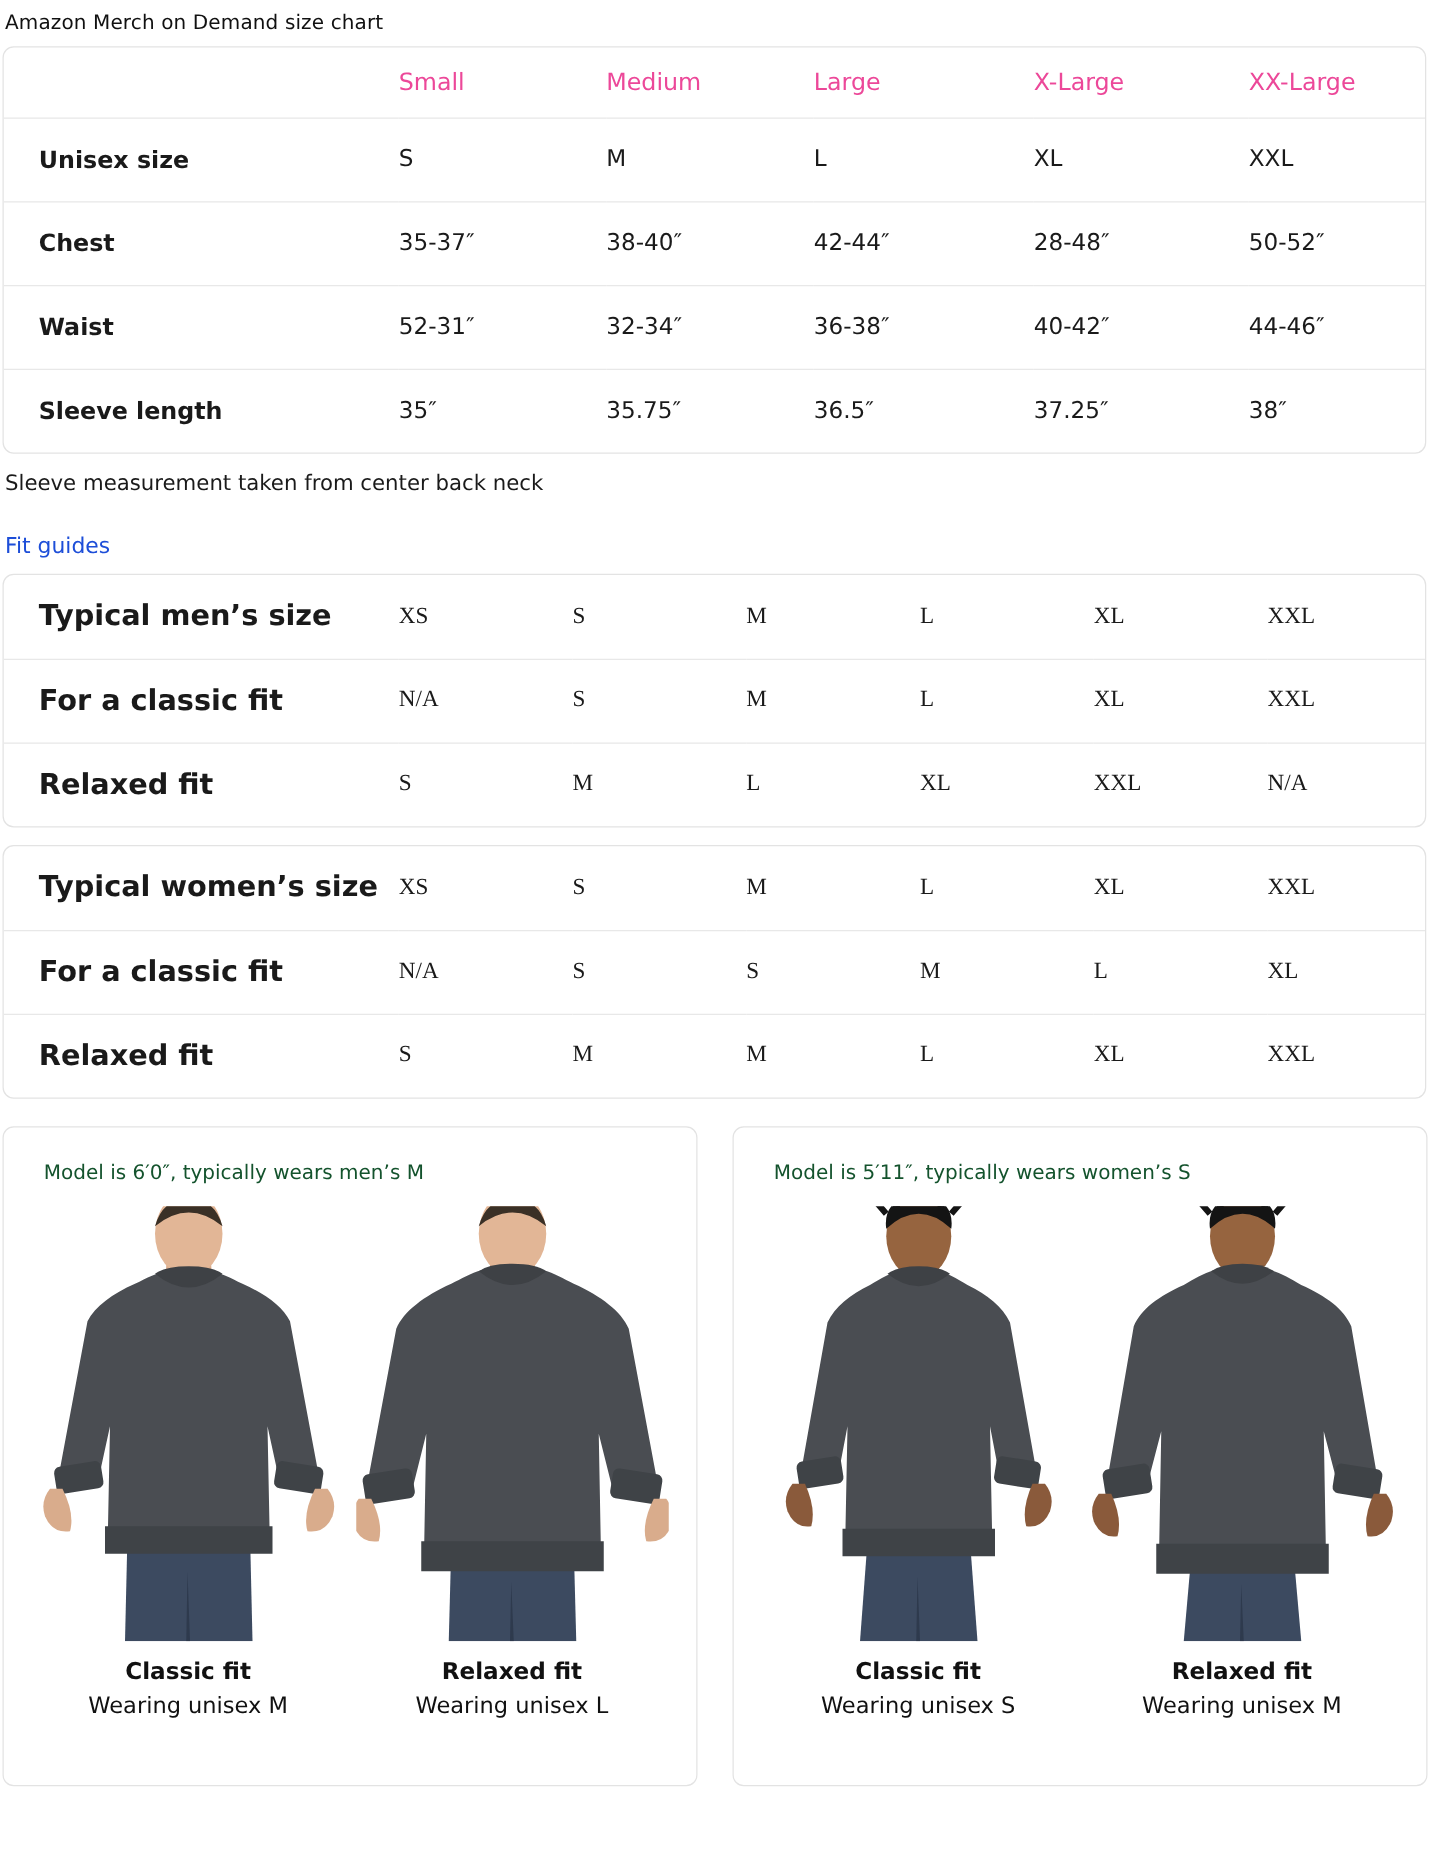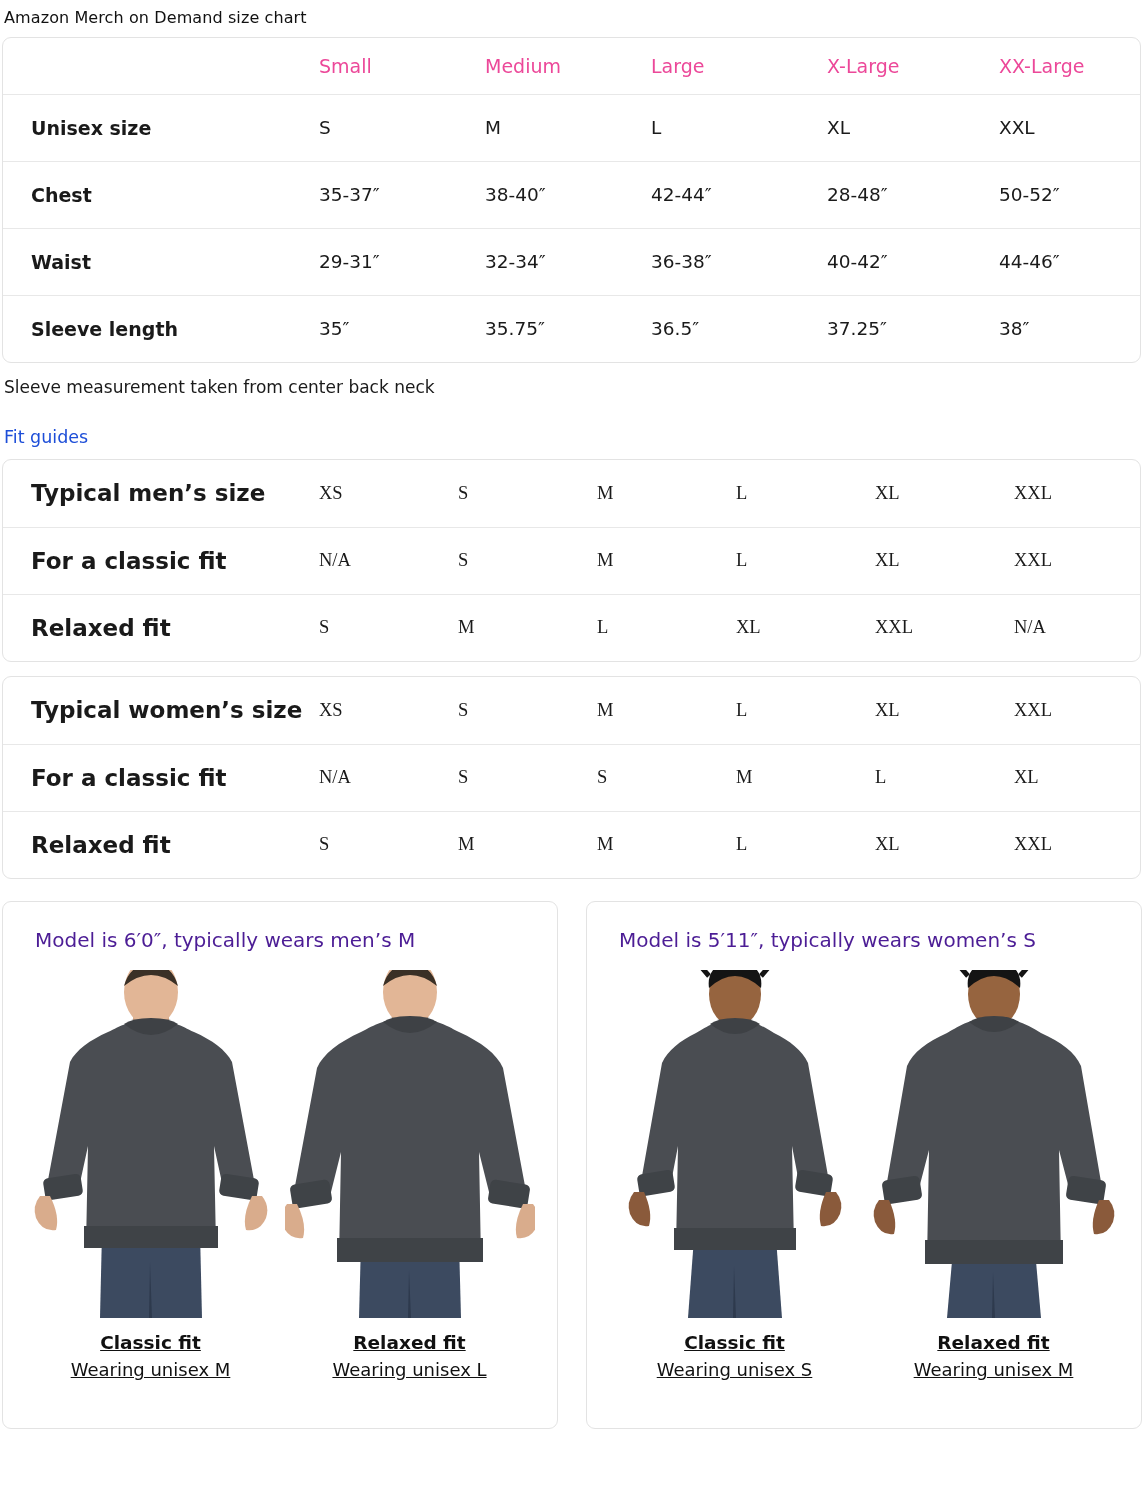--- a/index.html
+++ b/index.html
@@ -92,35 +92,34 @@
     border: 1px solid #e3e3e3;
     border-radius: 9px;
     width: 556px;
     height: 528px;
     padding: 20px 18px 16px 18px;
     background: #fff;
     overflow: hidden;
     position: relative;
   }
   .model-card .mc-title {
-    font-size: 20px;
-    color: #4c1d95;
+    font-size: 16px;
+    color: #14532d;
     margin: 6px 0 0 14px;
   }
   .figures {
     display: flex;
     justify-content: space-around;
     align-items: flex-end;
     height: 360px;
     margin-top: 6px;
   }
   .fig-wrap {
     width: 250px;
     text-align: center;
-    text-decoration: underline;
   }
   .caption-fit {
     font-weight: bold;
     font-size: 18.5px;
     margin-top: 8px;
   }
   .caption-wear {
     font-size: 18px;
     margin-top: 6px;
     color: #111;
@@ -163,21 +162,21 @@
       <tr>
         <td class="c0 rowlabel">Chest</td>
         <td class="c1">35-37″</td>
         <td class="c2">38-40″</td>
         <td class="c3">42-44″</td>
         <td class="c4">28-48″</td>
         <td class="c5">50-52″</td>
       </tr>
       <tr>
         <td class="c0 rowlabel">Waist</td>
-        <td class="c1">29-31″</td>
+        <td class="c1">52-31″</td>
         <td class="c2">32-34″</td>
         <td class="c3">36-38″</td>
         <td class="c4">40-42″</td>
         <td class="c5">44-46″</td>
       </tr>
       <tr>
         <td class="c0 rowlabel">Sleeve length</td>
         <td class="c1">35″</td>
         <td class="c2">35.75″</td>
         <td class="c3">36.5″</td>

